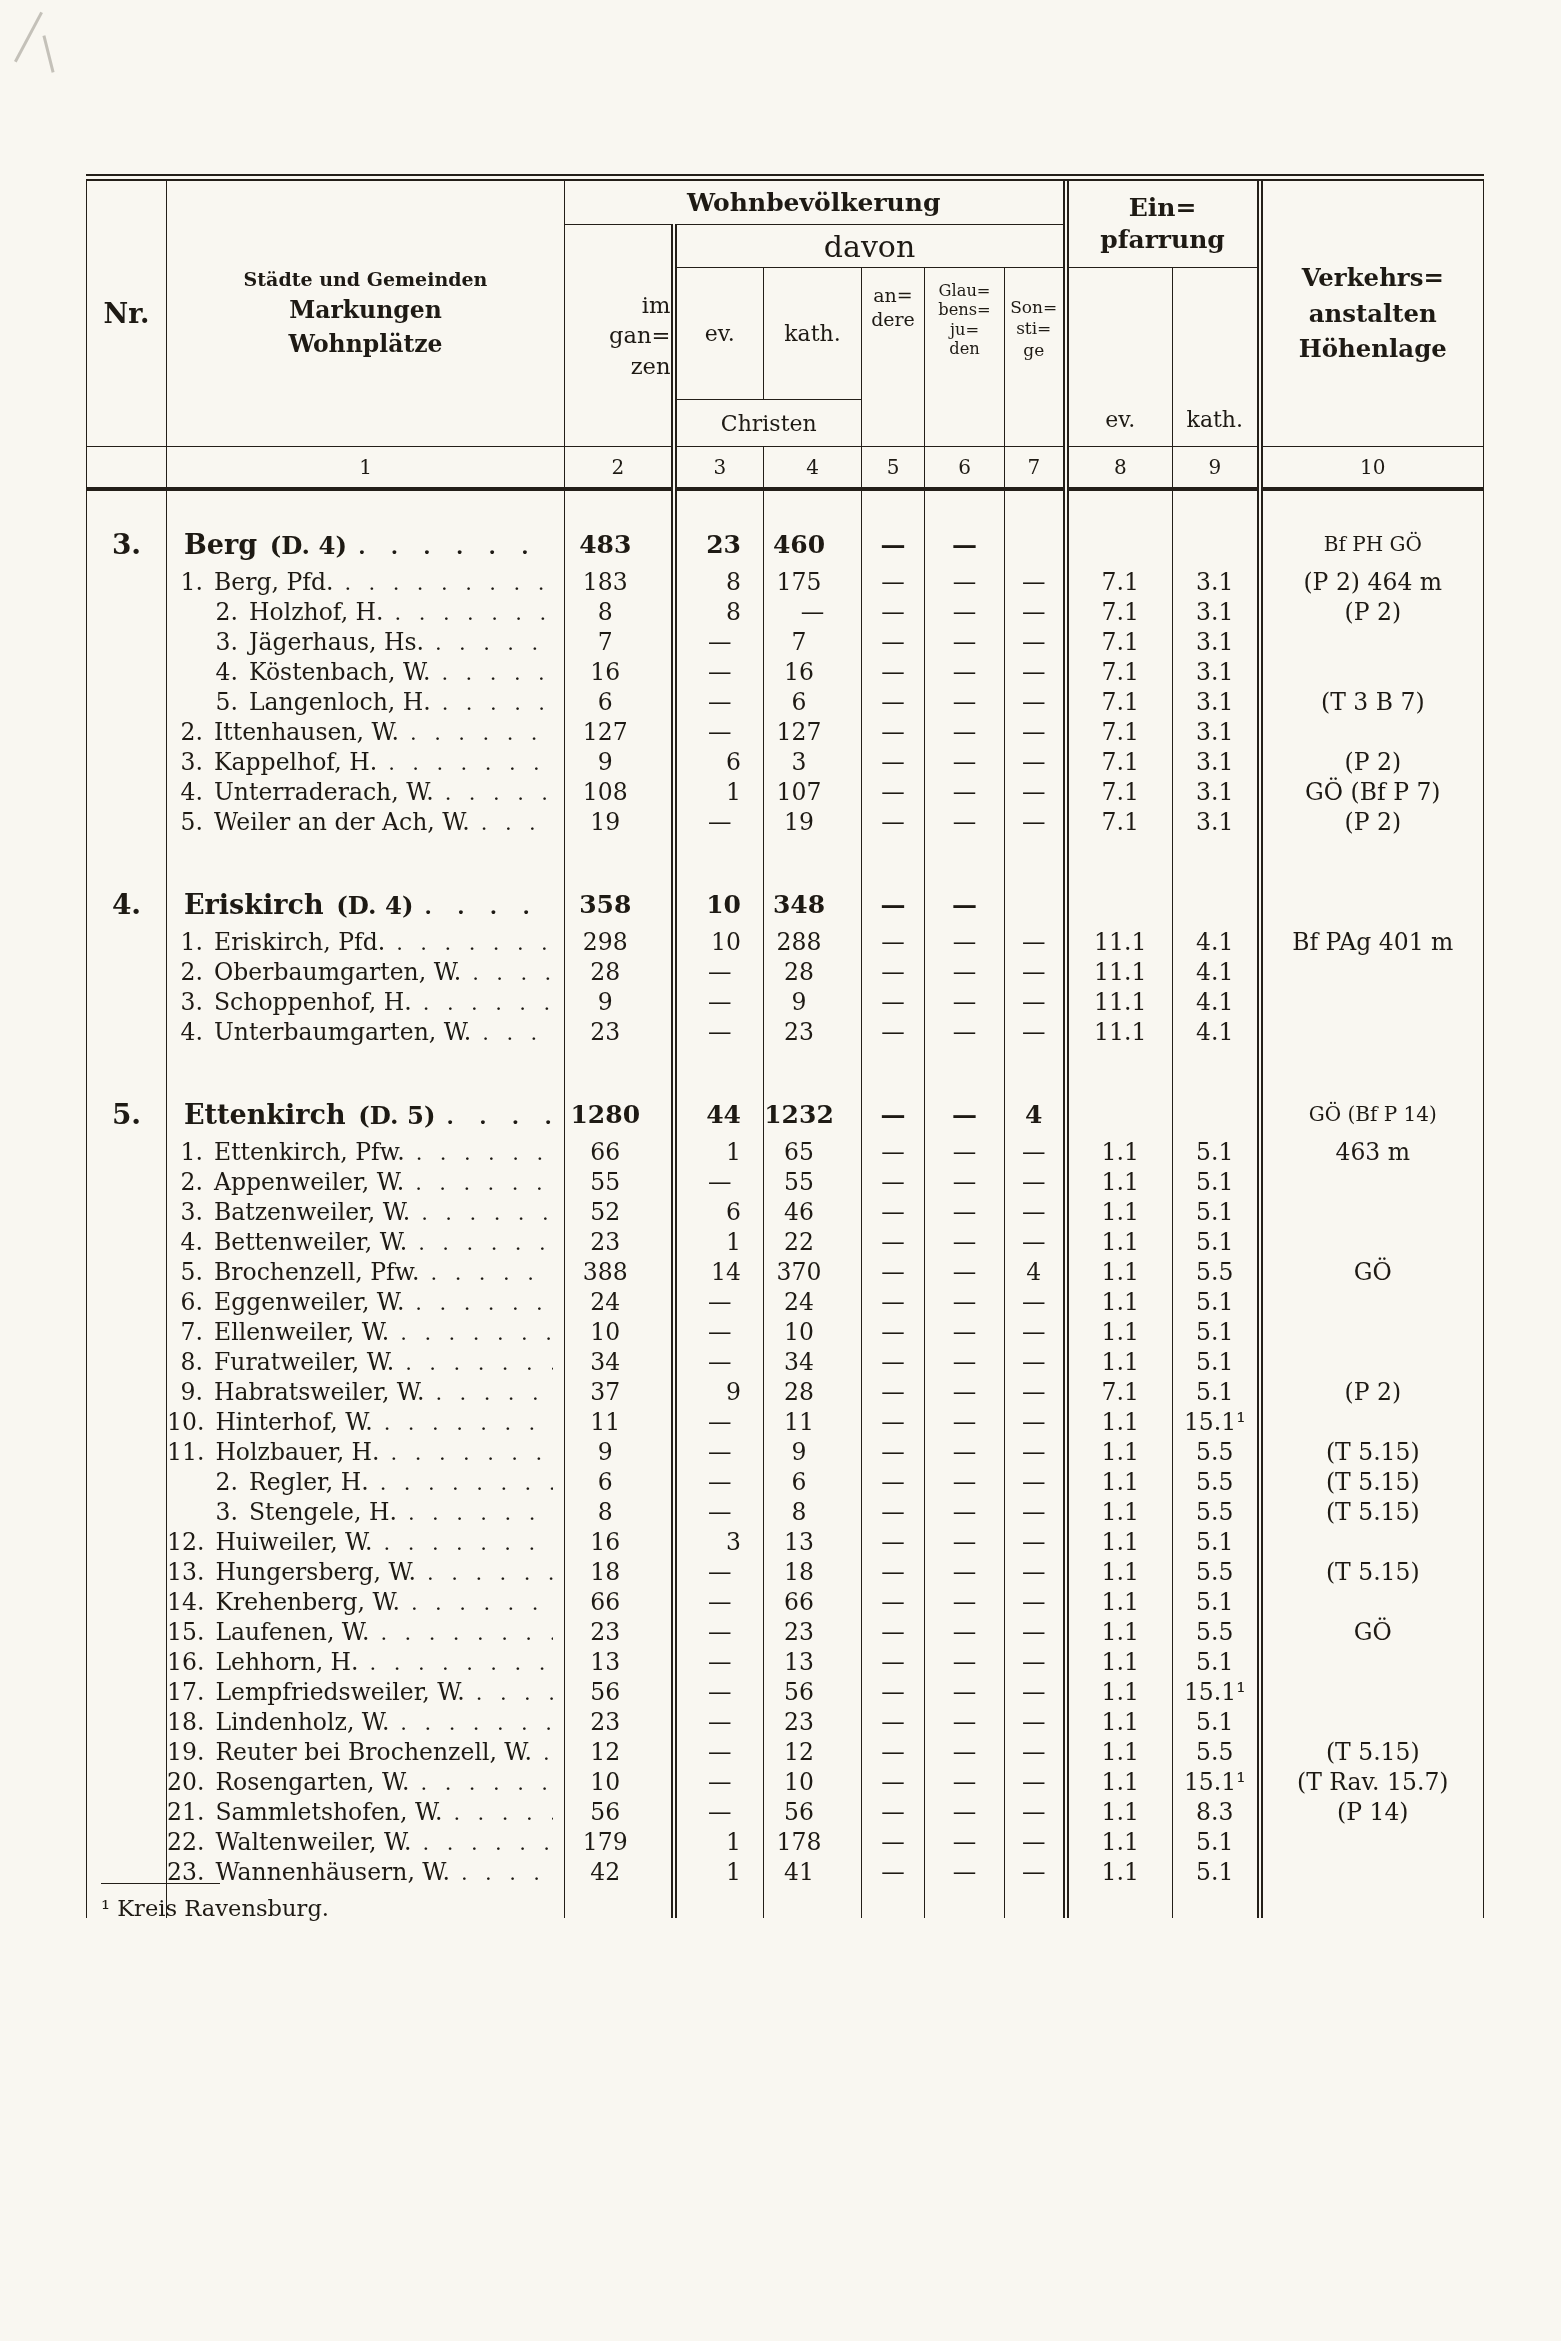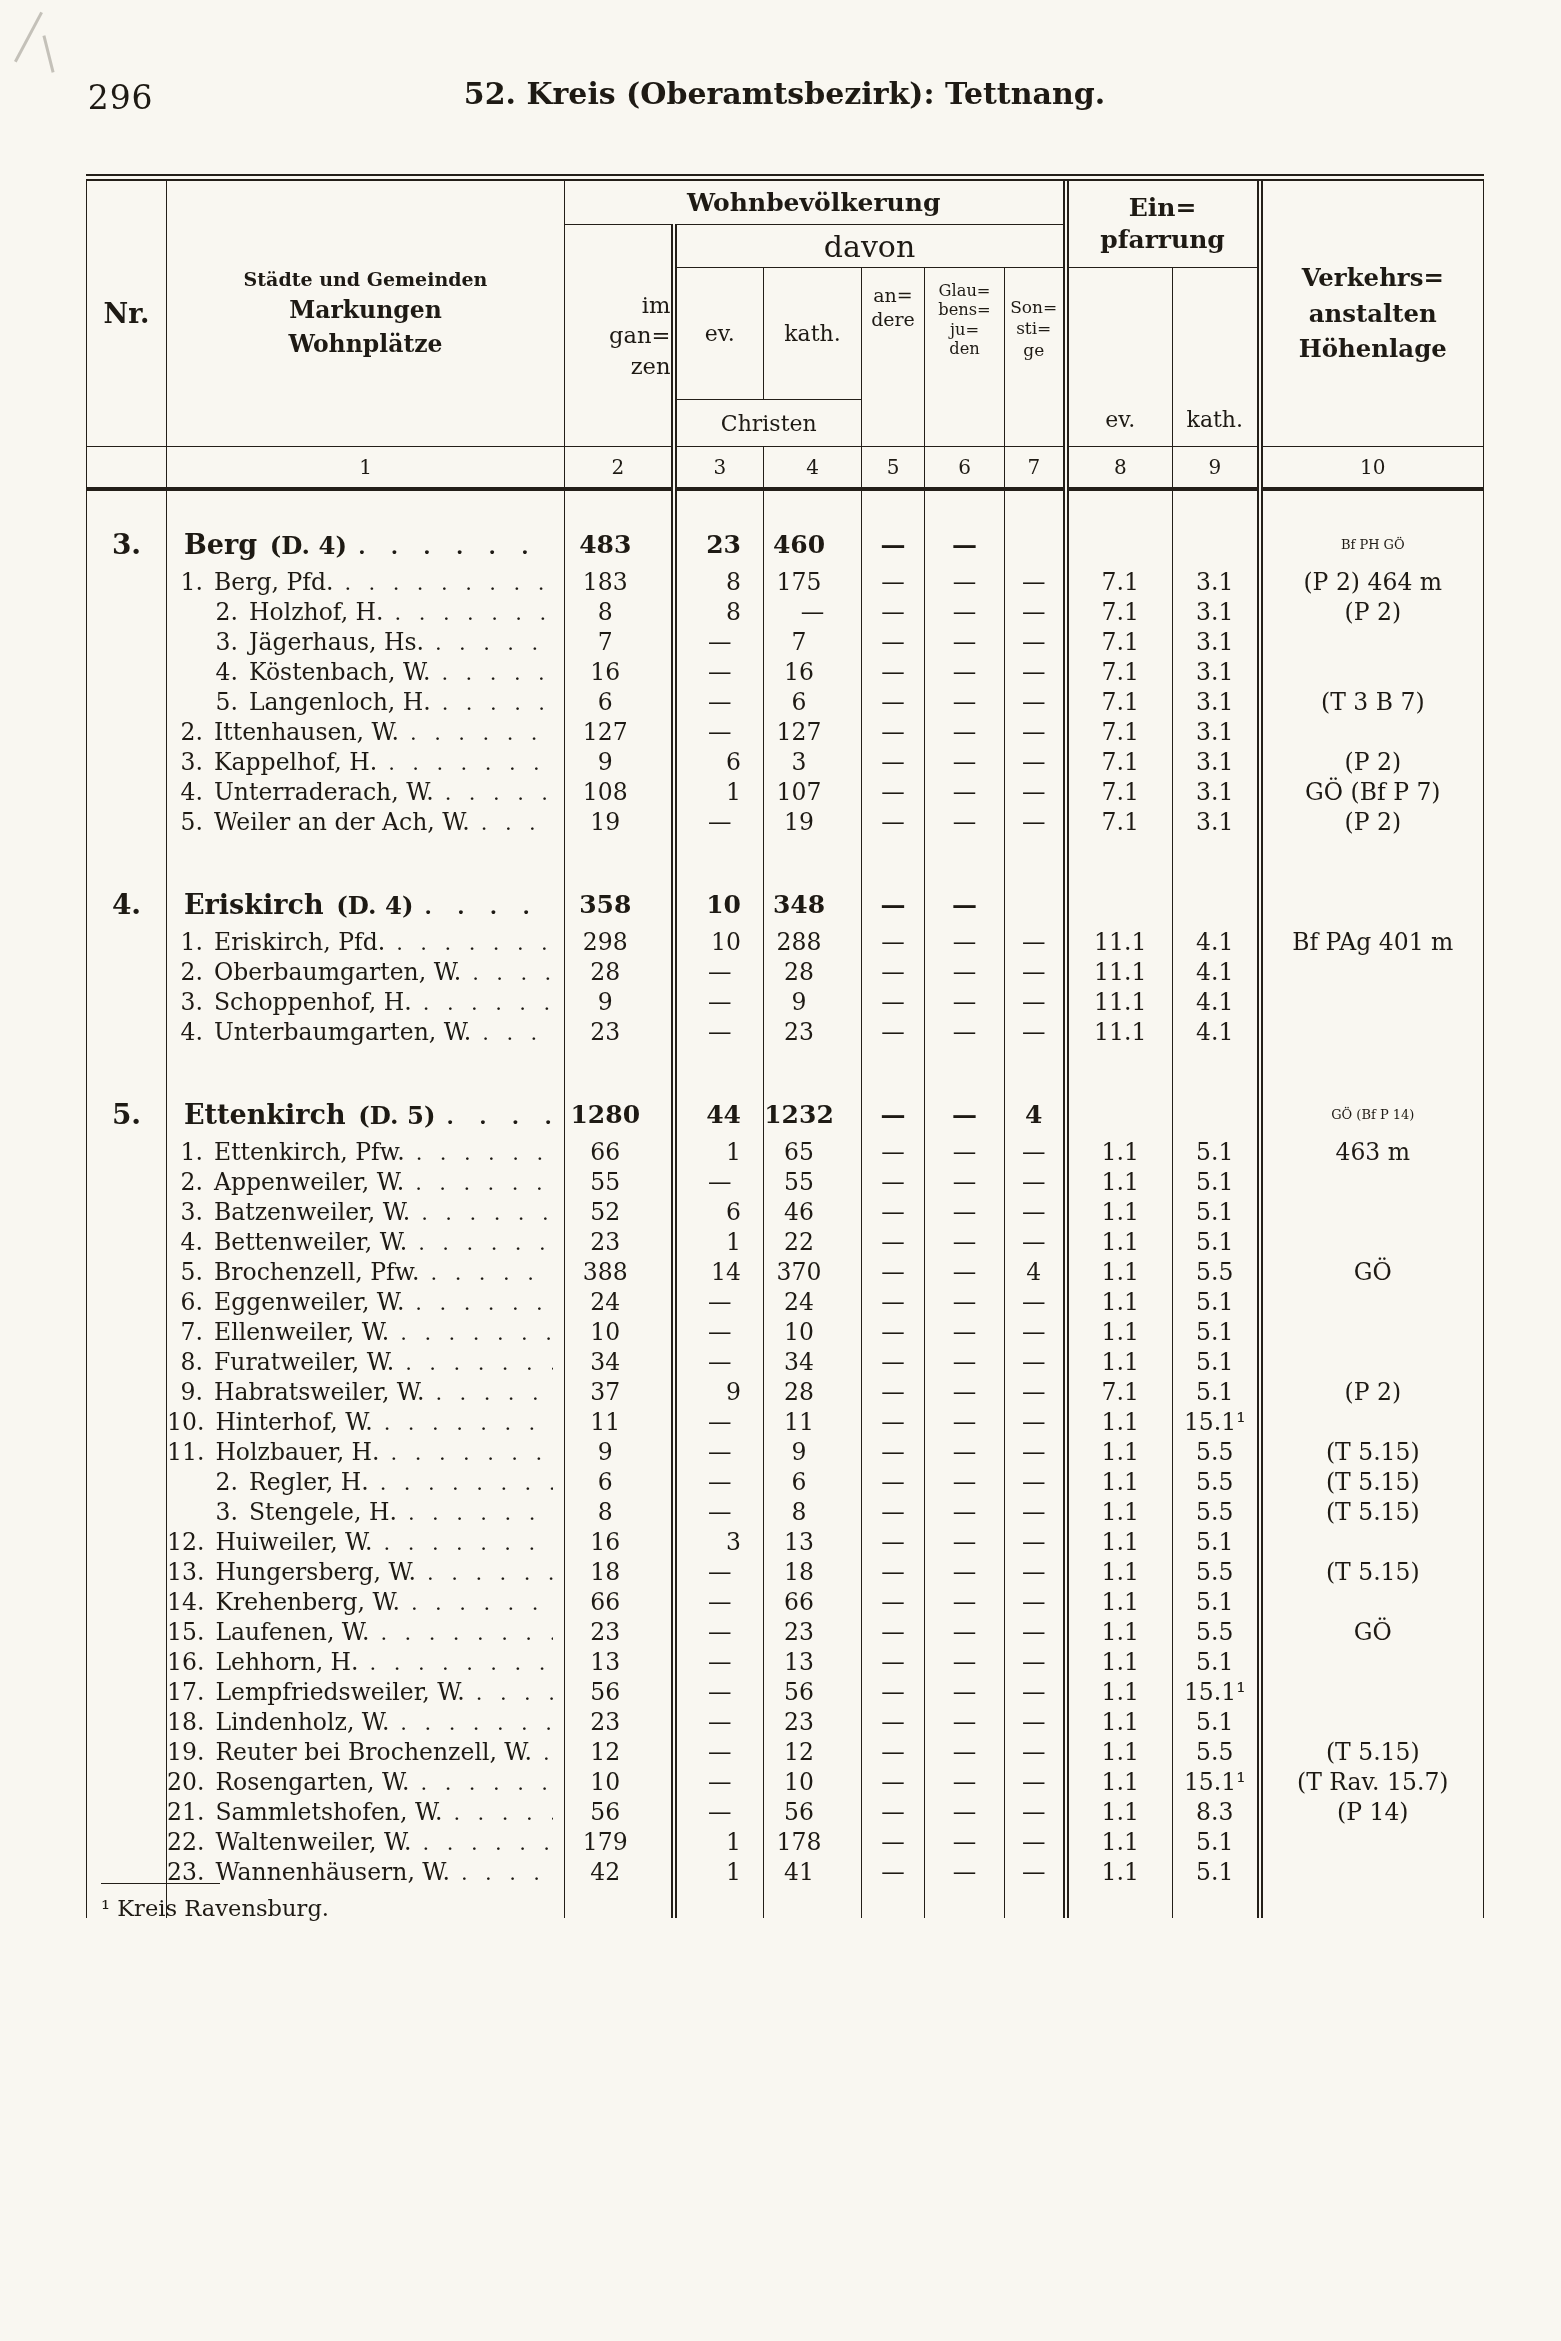--- a/index.html
+++ b/index.html
@@ -56,21 +56,21 @@
   tr.grp td{height:45px;font-size:25px;font-weight:bold;}
   tr.grp td.b-nr{font-size:28px;}
   tr.sp td{height:31px;}
 
   .b-nr{text-align:center;}
   .b-total{text-align:center;padding-right:25px;}
   .b-ev{text-align:right;padding-right:22px;}
   .b-kath{text-align:center;padding-right:27px;}
   .b-andere,.b-glaub,.b-sonst,.b-einev,.b-einkath{text-align:center;}
   .b-remark{text-align:center;font-size:17px;}
-  tr.grp td.b-remark{font-weight:normal;font-size:13px;}
+  tr.grp td.b-remark{font-weight:normal;font-size:20px;}
   td.ctr{text-align:center;padding:0;}
 
   .nmflex{display:flex;align-items:baseline;width:100%;}
   .gname{margin-left:17px;font-size:27px;white-space:nowrap;}
   .gannex{margin-left:12.7px;font-size:24.4px;white-space:nowrap;}
   .leader{flex:1 1 0;overflow:hidden;white-space:nowrap;font-size:21px;letter-spacing:5.4px;margin:0 11px;font-weight:normal;}
   tr.grp .leader{font-weight:bold;letter-spacing:9px;}
   .rnum{flex:0 0 36px;text-align:right;margin-right:11px;}
   .ind1 .rnum{flex:0 0 71px;}
   .rname{white-space:nowrap;}
@@ -79,24 +79,20 @@
   .fn-rule{width:119px;border-top:1.8px solid #241f19;margin-bottom:11px;}
   .fn-text{font-size:22.6px;}
 </style>
 </head>
 <body>
 
 <div class="page">
 
   <div class="artifact"></div>
 
-  <div class="page-head">
-    <span class="pagenum">296</span>
-    <span class="pagetitle">52. Kreis (Oberamtsbezirk): Tettnang.</span>
-  </div>
 
   <table class="t">
     <colgroup>
       <col style="width:80px">
         <col style="width:398px">
         <col style="width:109px">
         <col style="width:90px">
       <col style="width:98px">
         <col style="width:63px">
         <col style="width:80px">

